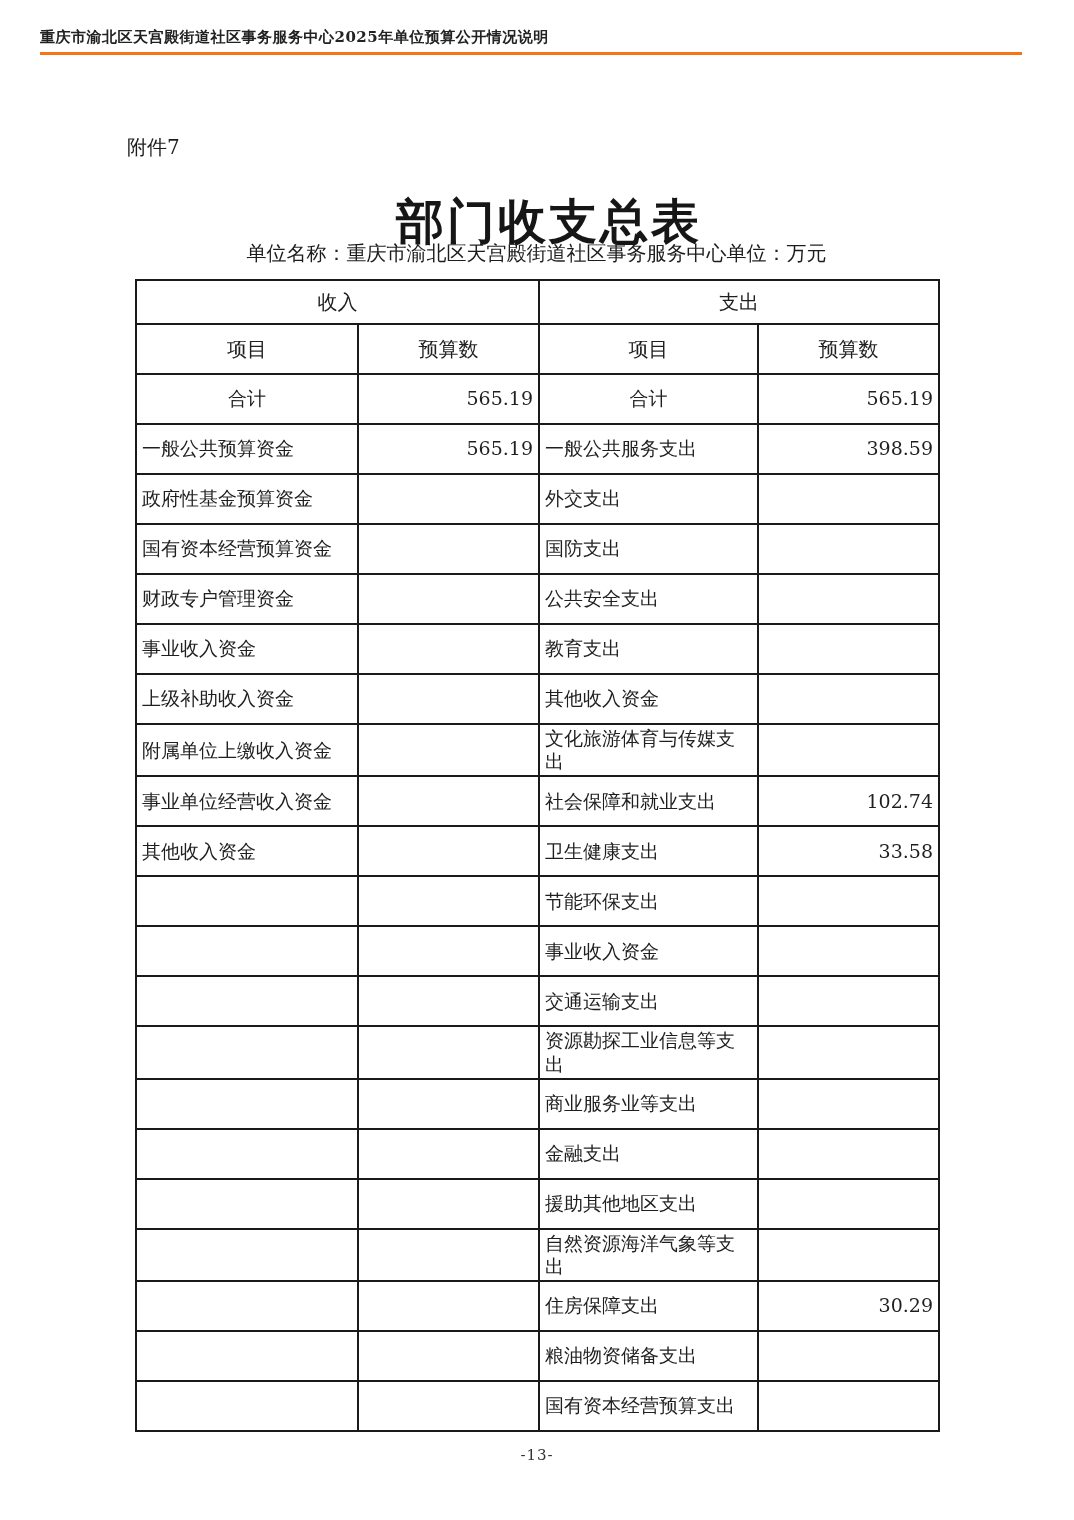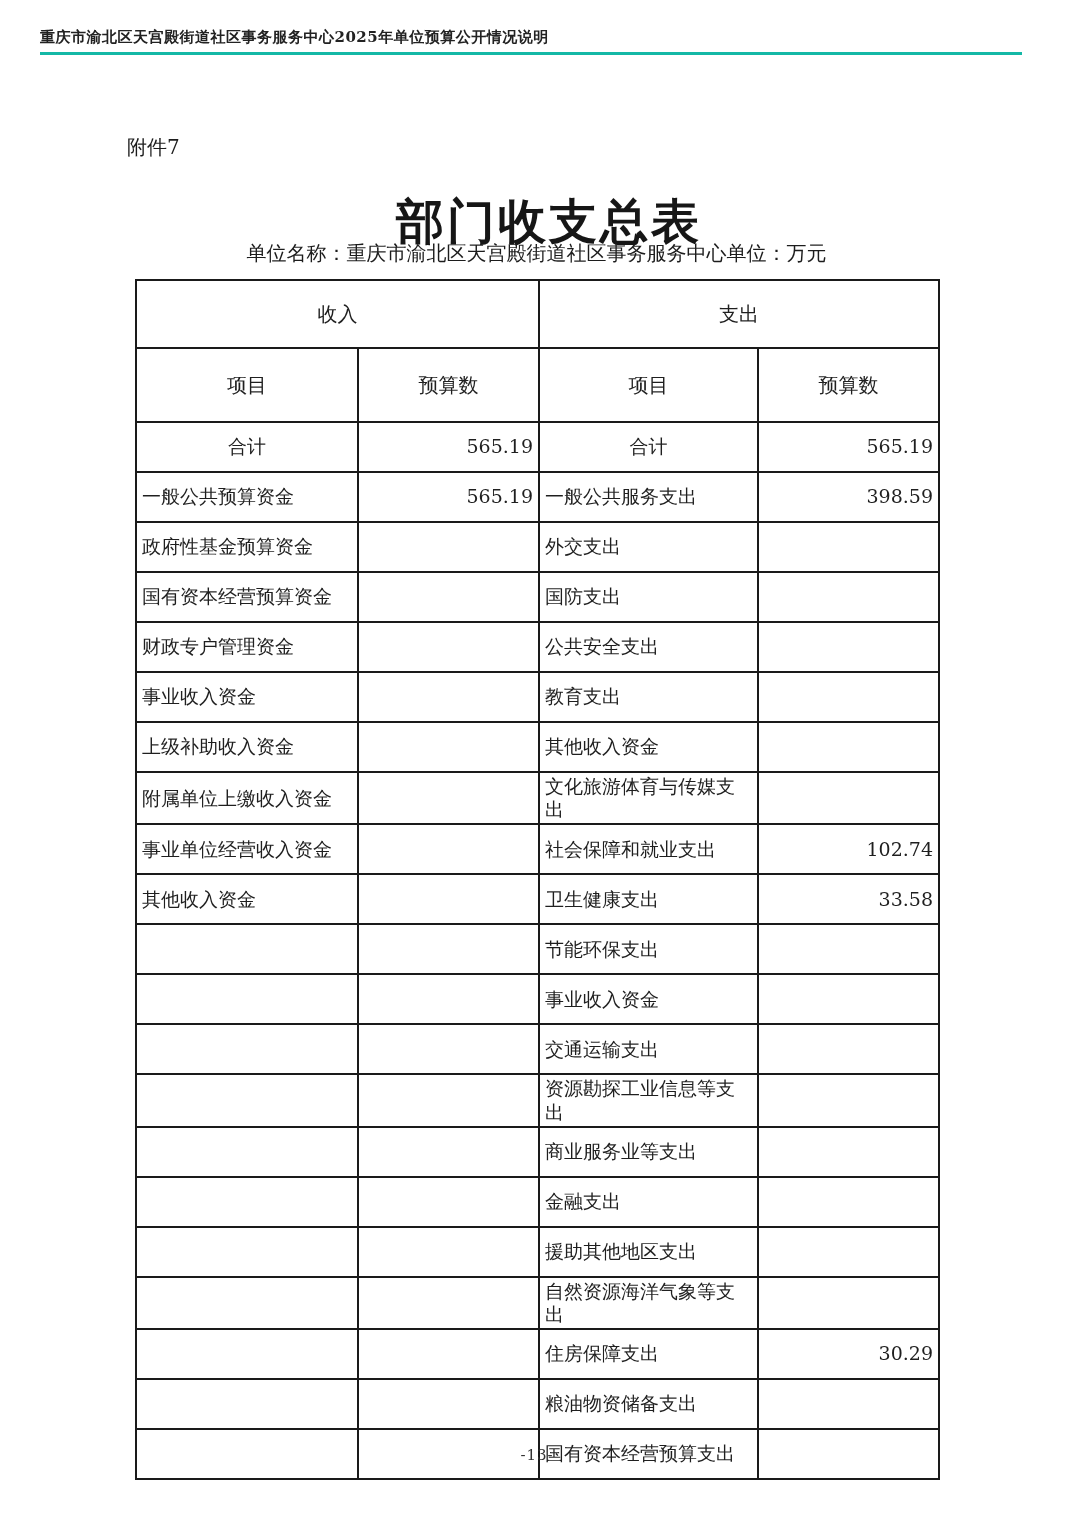--- a/index.html
+++ b/index.html
@@ -16,21 +16,21 @@
     color: #1c1c1c;
     overflow: hidden;
   }
   
   .running-header {
     position: absolute;
     left: 40px;
     width: 982px;
     top: 28px;
     padding-bottom: 5px;
-    border-bottom: 3px solid #14b8a6;
+    border-bottom: 3px solid #f97316;
   }
   .running-header-text {
     font-size: 15px;
     font-weight: 700;
     letter-spacing: 0.5px;
     color: #222222;
   }
   
   .attachment {
     position: absolute;
@@ -76,21 +76,21 @@
   .budget-table th,
   .budget-table td {
     border: 2px solid #1a1a1a;
     font-weight: 400;
     color: #1f1f1f;
     overflow: hidden;
   }
   .budget-table th {
     font-size: 20px;
     text-align: center;
-    padding: 14px 4px;
+    padding: 2px 4px;
   }
   .group-row th { height: 38px; }
   .col-row th   { height: 44px; }
   .budget-table td {
     height: 44px;
     padding: 2px 5px;
     font-size: 19px;
     line-height: 1.22;
     vertical-align: middle;
     word-break: break-all;

